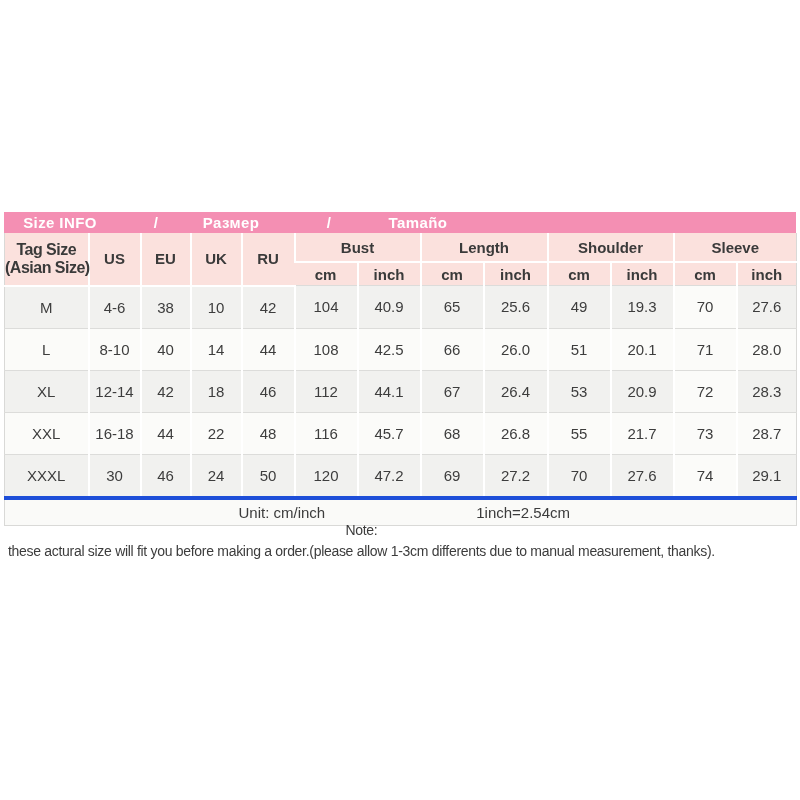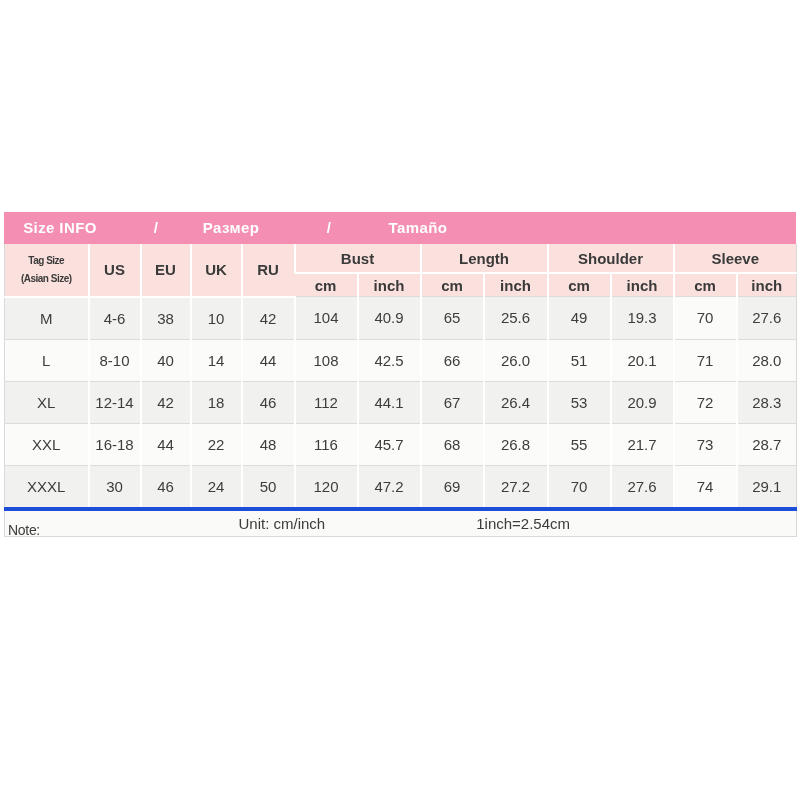--- a/index.html
+++ b/index.html
@@ -13,21 +13,21 @@
   }
   .size-chart {
     position: absolute;
     left: 4px;
     top: 212px;
     width: 792px;
   }
   
   .banner {
     position: relative;
-    height: 32px;
+    height: 21px;
     background: var(--banner-pink, #f48fb3);
     color: #ffffff;
     font-weight: bold;
     font-size: 15px;
   }
   .banner span {
     position: absolute;
     top: 50%;
     transform: translate(-50%, -52%);
     white-space: nowrap;
@@ -58,21 +58,21 @@
   th:first-child, td:first-child { border-left: none; }
 
   thead th {
     background: var(--header-pink, #fbe1dd);
     font-weight: bold;
     color: #3a3a3a;
   }
   thead tr.group-row th { height: 28px; border-bottom: 2px solid #ffffff; }
   thead tr.sub-row th   { height: 22px; }
   thead th.tag-th {
-    font-size: 10px;
+    font-size: 16px;
     letter-spacing: -0.5px;
     line-height: 18px;
     white-space: nowrap;
   }
 
   tbody td {
     height: 41px;
     border-top: 1px solid #dcdcda;
   }
   tbody tr:nth-child(odd)  td { background: var(--row-gray, #f1f1ef); }
@@ -247,14 +247,15 @@
             <span class="unit-label">Unit: cm/inch</span>
             <span class="conv-label">1inch=2.54cm</span>
           </td>
         </tr>
       </tfoot>
     </table>
   </div>
 
   <div class="note">
     <div>Note:</div>
+    <div>these actural size will fit you before making a order.(please allow 1-3cm differents due to manual measurement, thanks).</div>
   </div>
 </div>
 
 </body></html>

